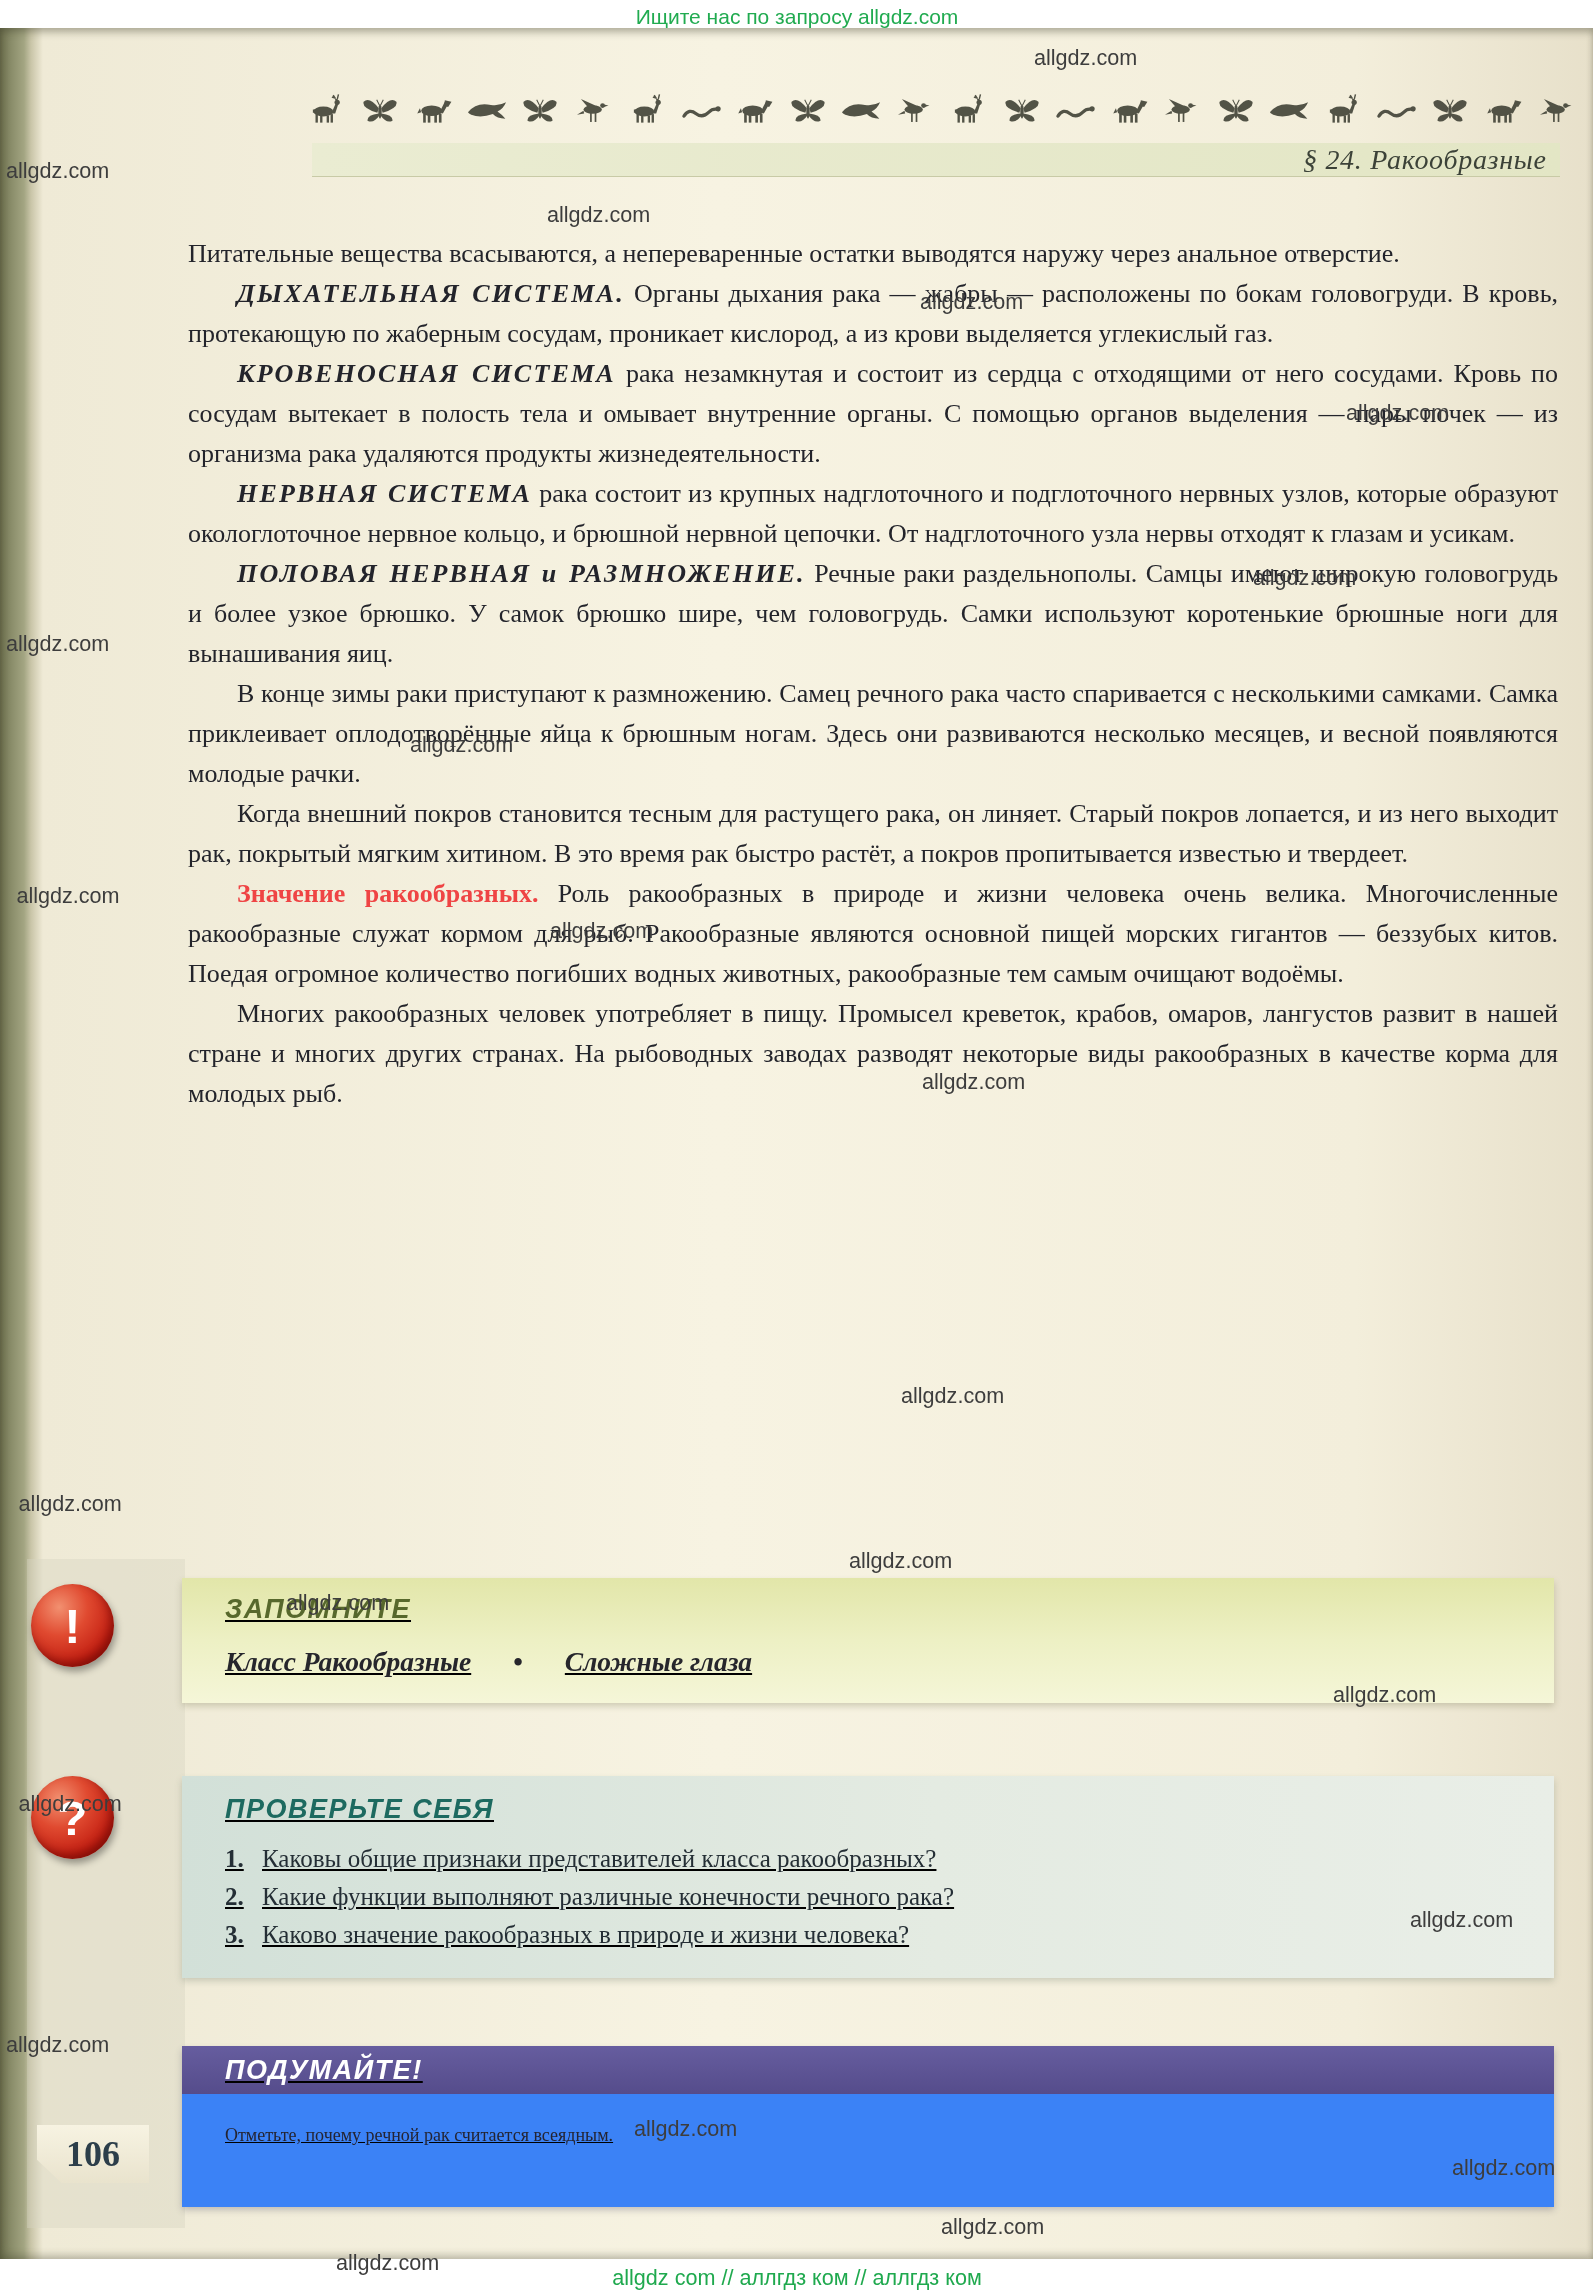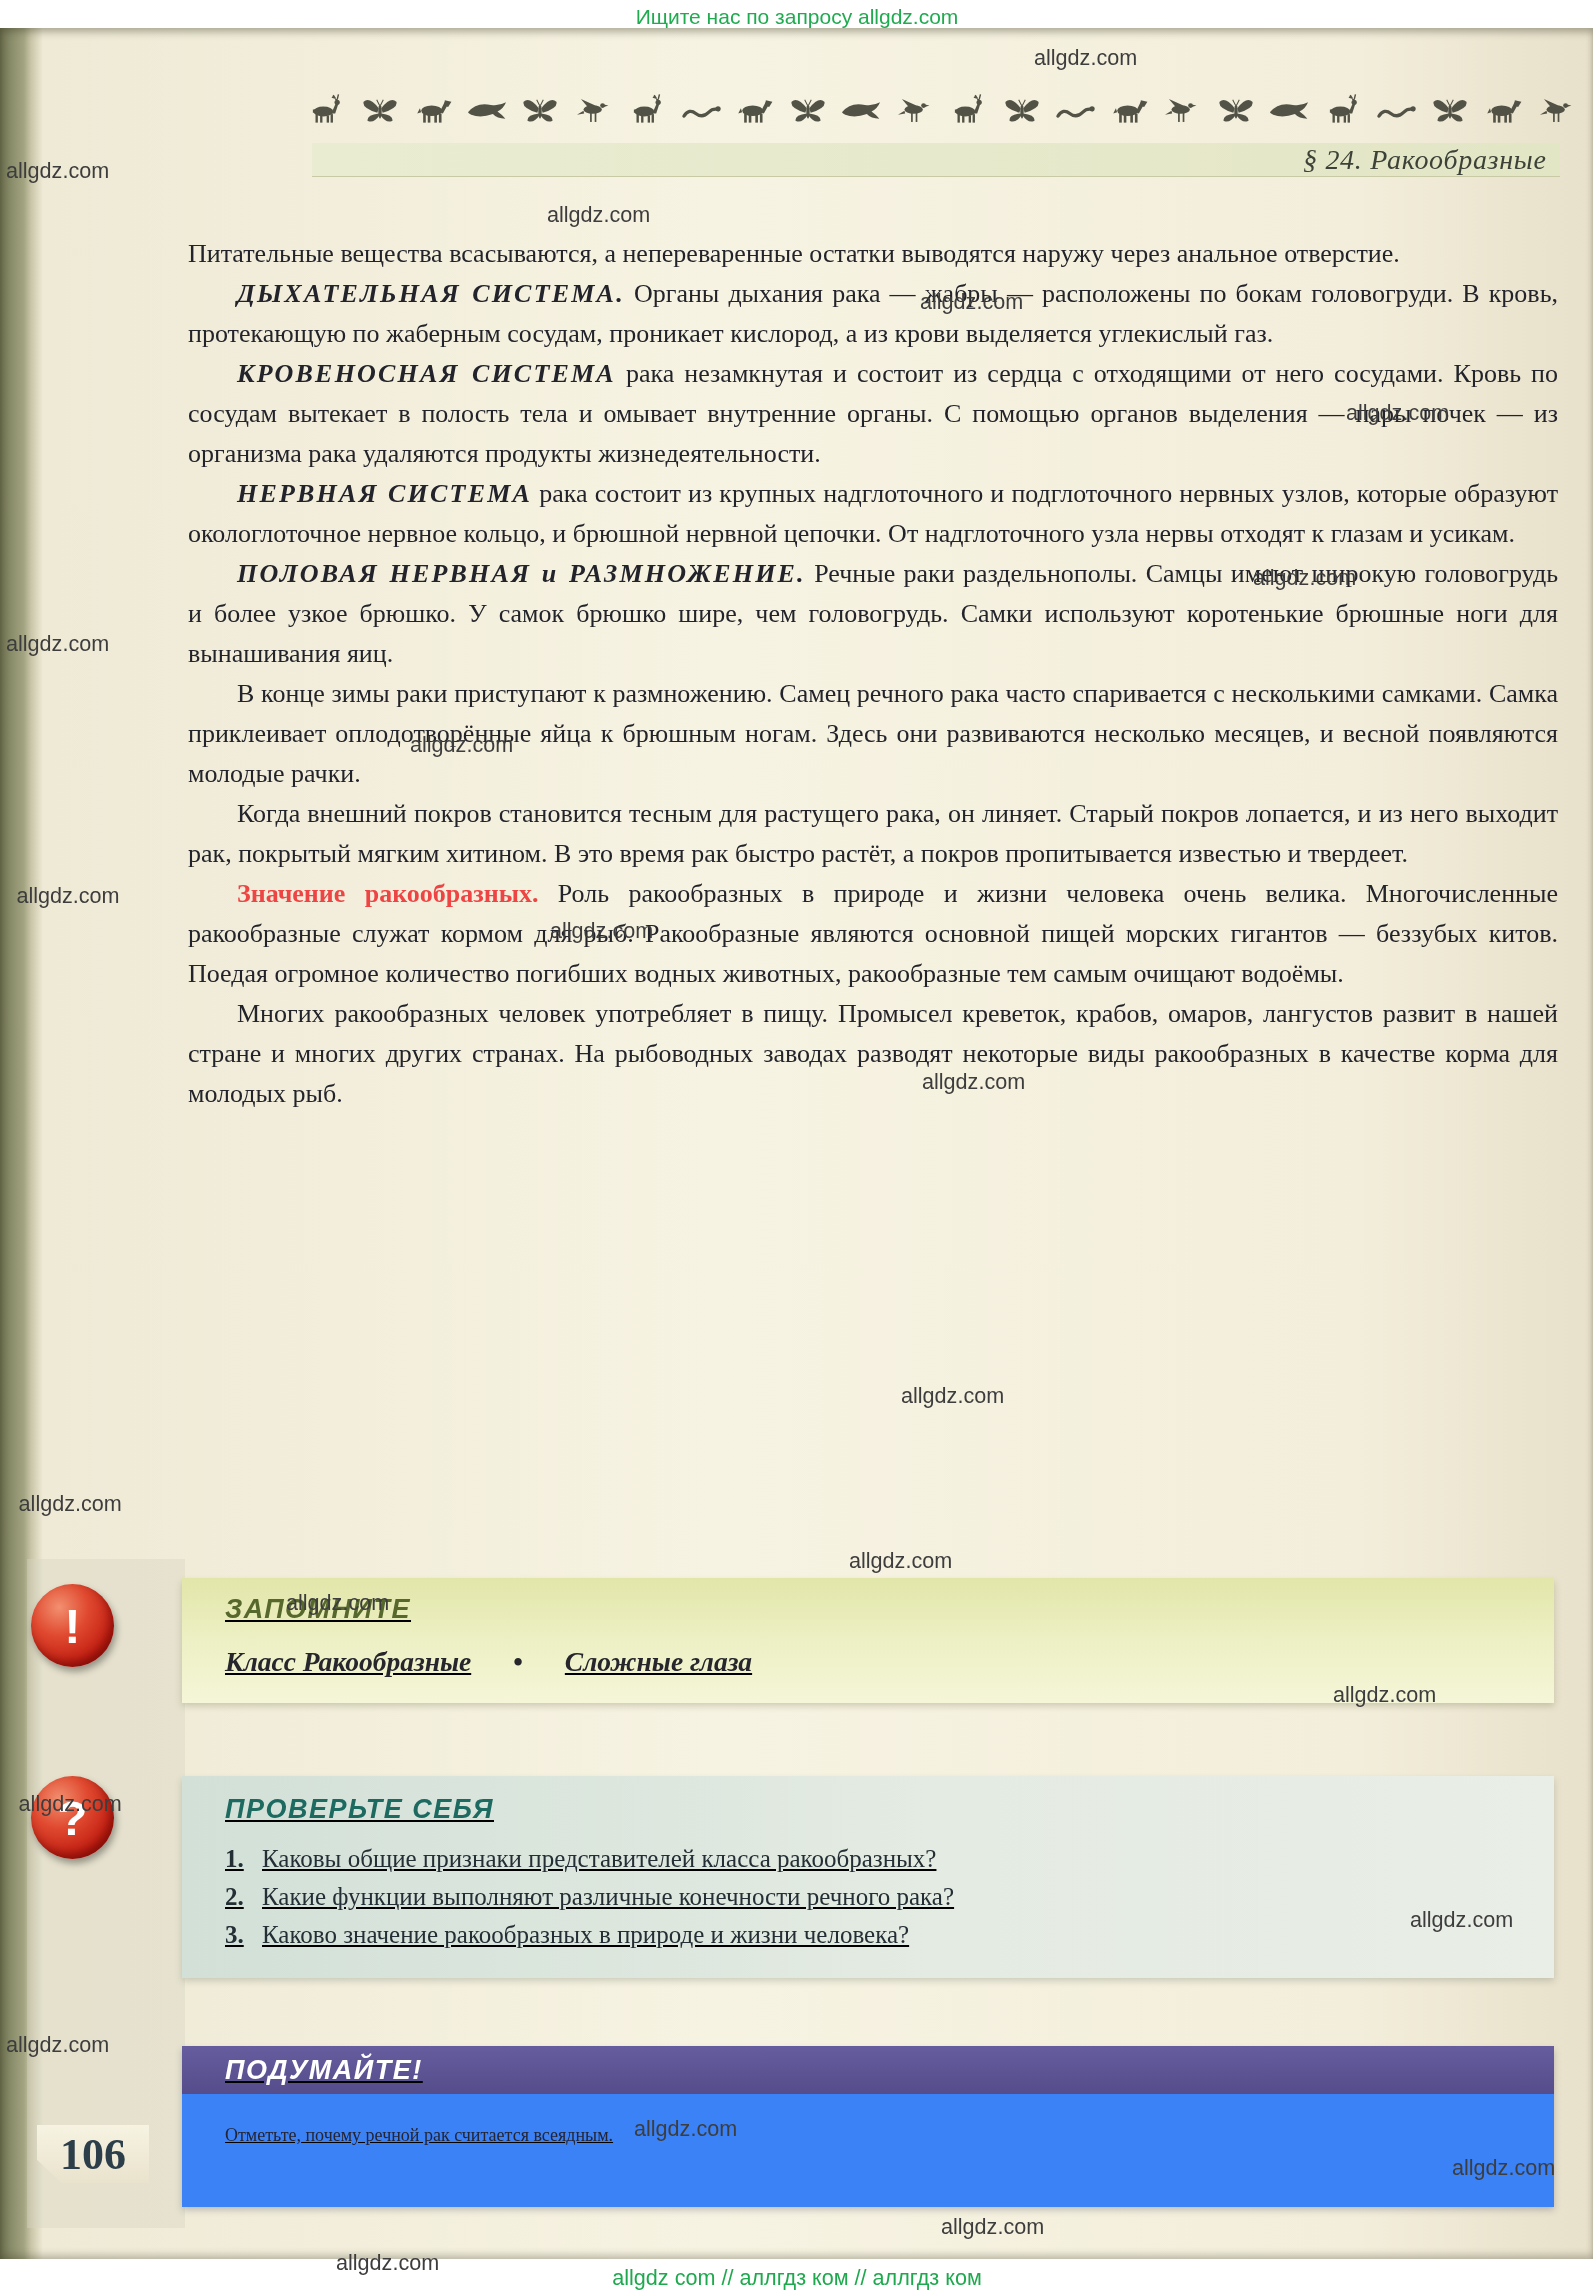--- a/index.html
+++ b/index.html
@@ -93,21 +93,21 @@
     font-family:"Liberation Sans", sans-serif; font-weight:bold; font-size:49px; color:#ffffff;
   }
   .badge.excl { left:31px; top:1584px; }
   .badge.ques { left:31px; top:1776px; }
   
   .page-tab {
     position:absolute; left:37px; top:2125px; width:112px; height:58px;
     background:linear-gradient(180deg,#f7f3e2,#e9e3cd);
     clip-path:polygon(0 0, 100% 0, 100% 100%, 22% 100%, 0 60%);
     display:flex; align-items:center; justify-content:center;
-    font-weight:bold; font-size:44px; color:#2c3e4a;
+    font-weight:bold; font-size:36px; color:#2c3e4a;
     box-shadow:1.5px 3px 4.5px rgba(0,0,0,.3);
   }
   
   .wm {
     position:absolute; font-family:"Liberation Sans", sans-serif;
     font-size:21.6px; color:#3d3d3d; white-space:nowrap;
   }
   .defs-hidden { position:absolute; width:0; height:0; overflow:hidden; }
 </style>
 </head>

